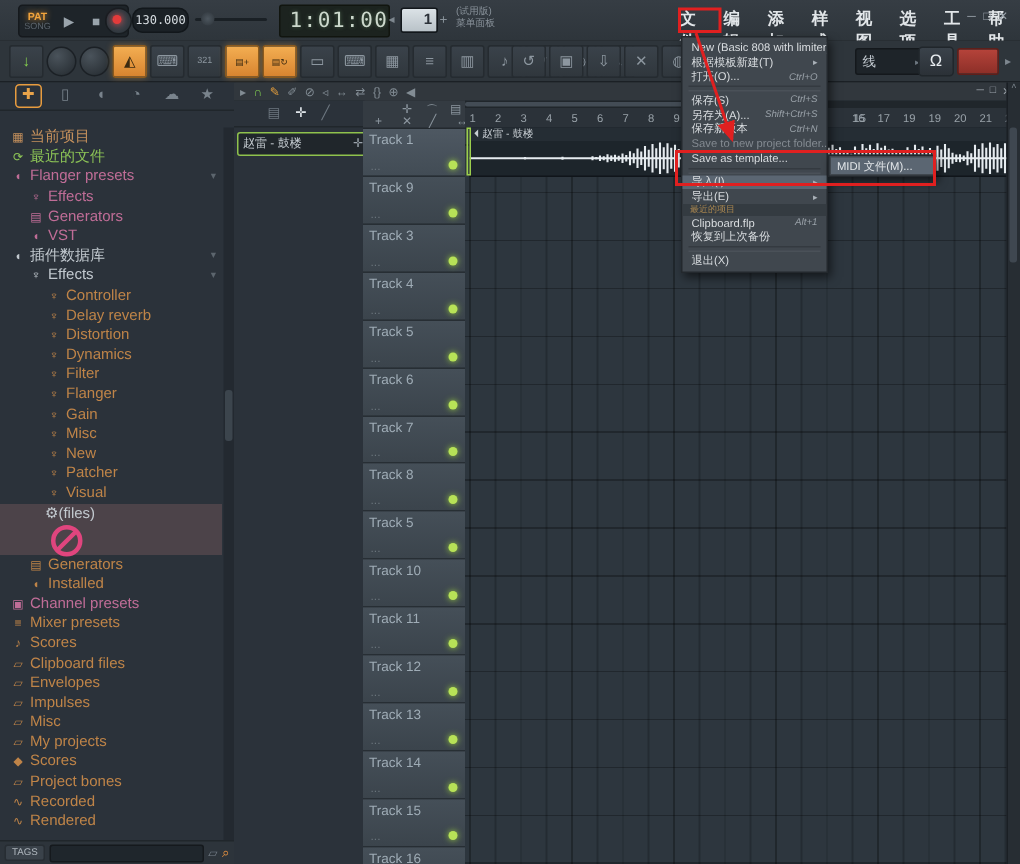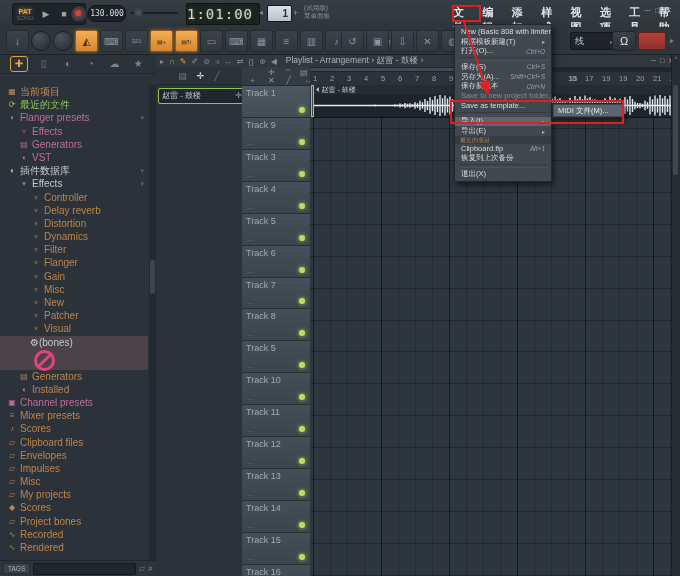--- a/index.html
+++ b/index.html
@@ -12,21 +12,21 @@
   .pat{color:#f2a43c;font-size:7px;font-weight:bold;text-shadow:0 0 4px #f2a43c;}
   .song{color:#5c656d;font-size:6px;}
   .tbtn{width:18px;text-align:center;color:#9aa4ac;font-size:9px;}
   .rec{position:absolute;left:70px;top:5px;width:16px;height:16px;border-radius:50%;background:radial-gradient(#454e56,#272d33);border:1px solid #181d21;}
   .rec::after{content:"";position:absolute;left:4px;top:4px;width:6px;height:6px;border-radius:50%;background:#e23b3b;box-shadow:0 0 4px #e23b3b;}
   .tempo{position:absolute;left:88px;top:5px;width:36px;height:15px;background:#1b2126;border:1px solid #12171b;border-radius:7px;
          color:#d6dce0;font-family:"DejaVu Sans Mono",monospace;font-size:8px;text-align:center;line-height:15px;}
   .slider{position:absolute;left:130px;top:12px;width:48px;height:2px;background:#1a2025;border-radius:2px;}
   .slider::after{content:"";position:absolute;left:4px;top:-4px;width:9px;height:9px;border-radius:50%;background:radial-gradient(#4d565e,#2c3339);}
   .timebox{position:absolute;left:186px;top:3px;width:72px;height:20px;background:#1c231f;border:1px solid #11150f;border-radius:2px;
-           color:#ccd8cc;font-family:"DejaVu Sans Mono",monospace;font-size:14px;text-align:left;line-height:20px;letter-spacing:1px;text-shadow:0 0 3px rgba(160,220,160,.35);}
+           color:#ccd8cc;font-family:"DejaVu Sans Mono",monospace;font-size:14px;text-align:right;line-height:20px;letter-spacing:1px;text-shadow:0 0 3px rgba(160,220,160,.35);}
   .patArrow{position:absolute;left:259px;top:8px;color:#7e878f;font-size:8px;}
   .patval{position:absolute;left:267px;top:5px;width:20px;height:15px;background:linear-gradient(#dbe2e6,#b9c2c8);color:#2b3138;
           font-weight:bold;font-size:10px;text-align:right;line-height:15px;padding-right:3px;border-radius:2px;border:1px solid #12171b;}
   .patplus{position:absolute;left:293px;top:8px;color:#8a939b;font-size:9px;}
   .trial{position:absolute;left:304px;top:4px;font-size:6.5px;line-height:8px;color:#89929a;}
   .menubar{position:absolute;left:451px;top:4px;display:flex;gap:6px;font-size:11px;font-weight:bold;color:#e2e6e9;}
   .menubar span{padding:1px 2px;}
   .winbtns{position:absolute;right:8px;top:6px;display:flex;gap:5px;color:#9aa3ab;font-size:8px;}
   
   .toolbar2{position:absolute;left:0;top:27px;right:0;height:27px;background:#2e353b;border-bottom:1px solid #1b2025;}
@@ -280,21 +280,21 @@
           <span class="ic">♆</span>
           <span>Patcher</span>
         </div>
         <div class="trow c-orange" style="padding-left: 30px;">
           <span class="ic">♆</span>
           <span>Visual</span>
         </div>
         <div class="tall">
           <div class="lbl c-white" style="padding-left: 30px;">
             <span class="ic">⚙</span>
-            <span>(bones)</span>
+            <span>(files)</span>
           </div>
           <div class="noentry"></div>
         </div>
         <div class="trow c-orange" style="padding-left: 18px;">
           <span class="ic">▤</span>
           <span>Generators</span>
         </div>
         <div class="trow c-orange" style="padding-left: 18px;">
           <span class="ic">◖</span>
           <span>Installed</span>
@@ -364,21 +364,20 @@
         <span class="o">✎</span>
         <span>✐</span>
         <span>⊘</span>
         <span>◃</span>
         <span>↔</span>
         <span>⇄</span>
         <span>{}</span>
         <span>⊕</span>
         <span>◀</span>
       </span>
-    <span class="pltitle">Playlist - Arrangement › 赵雷 - 鼓楼 ›</span>
     <span class="plwin">
       <span>─</span>
       <span>□</span>
       <span>✕</span>
     </span>
   </div>
 
   <div class="picker">
     <div class="ptabs" id="ptabs">
         <span class="ptab">▤</span>

